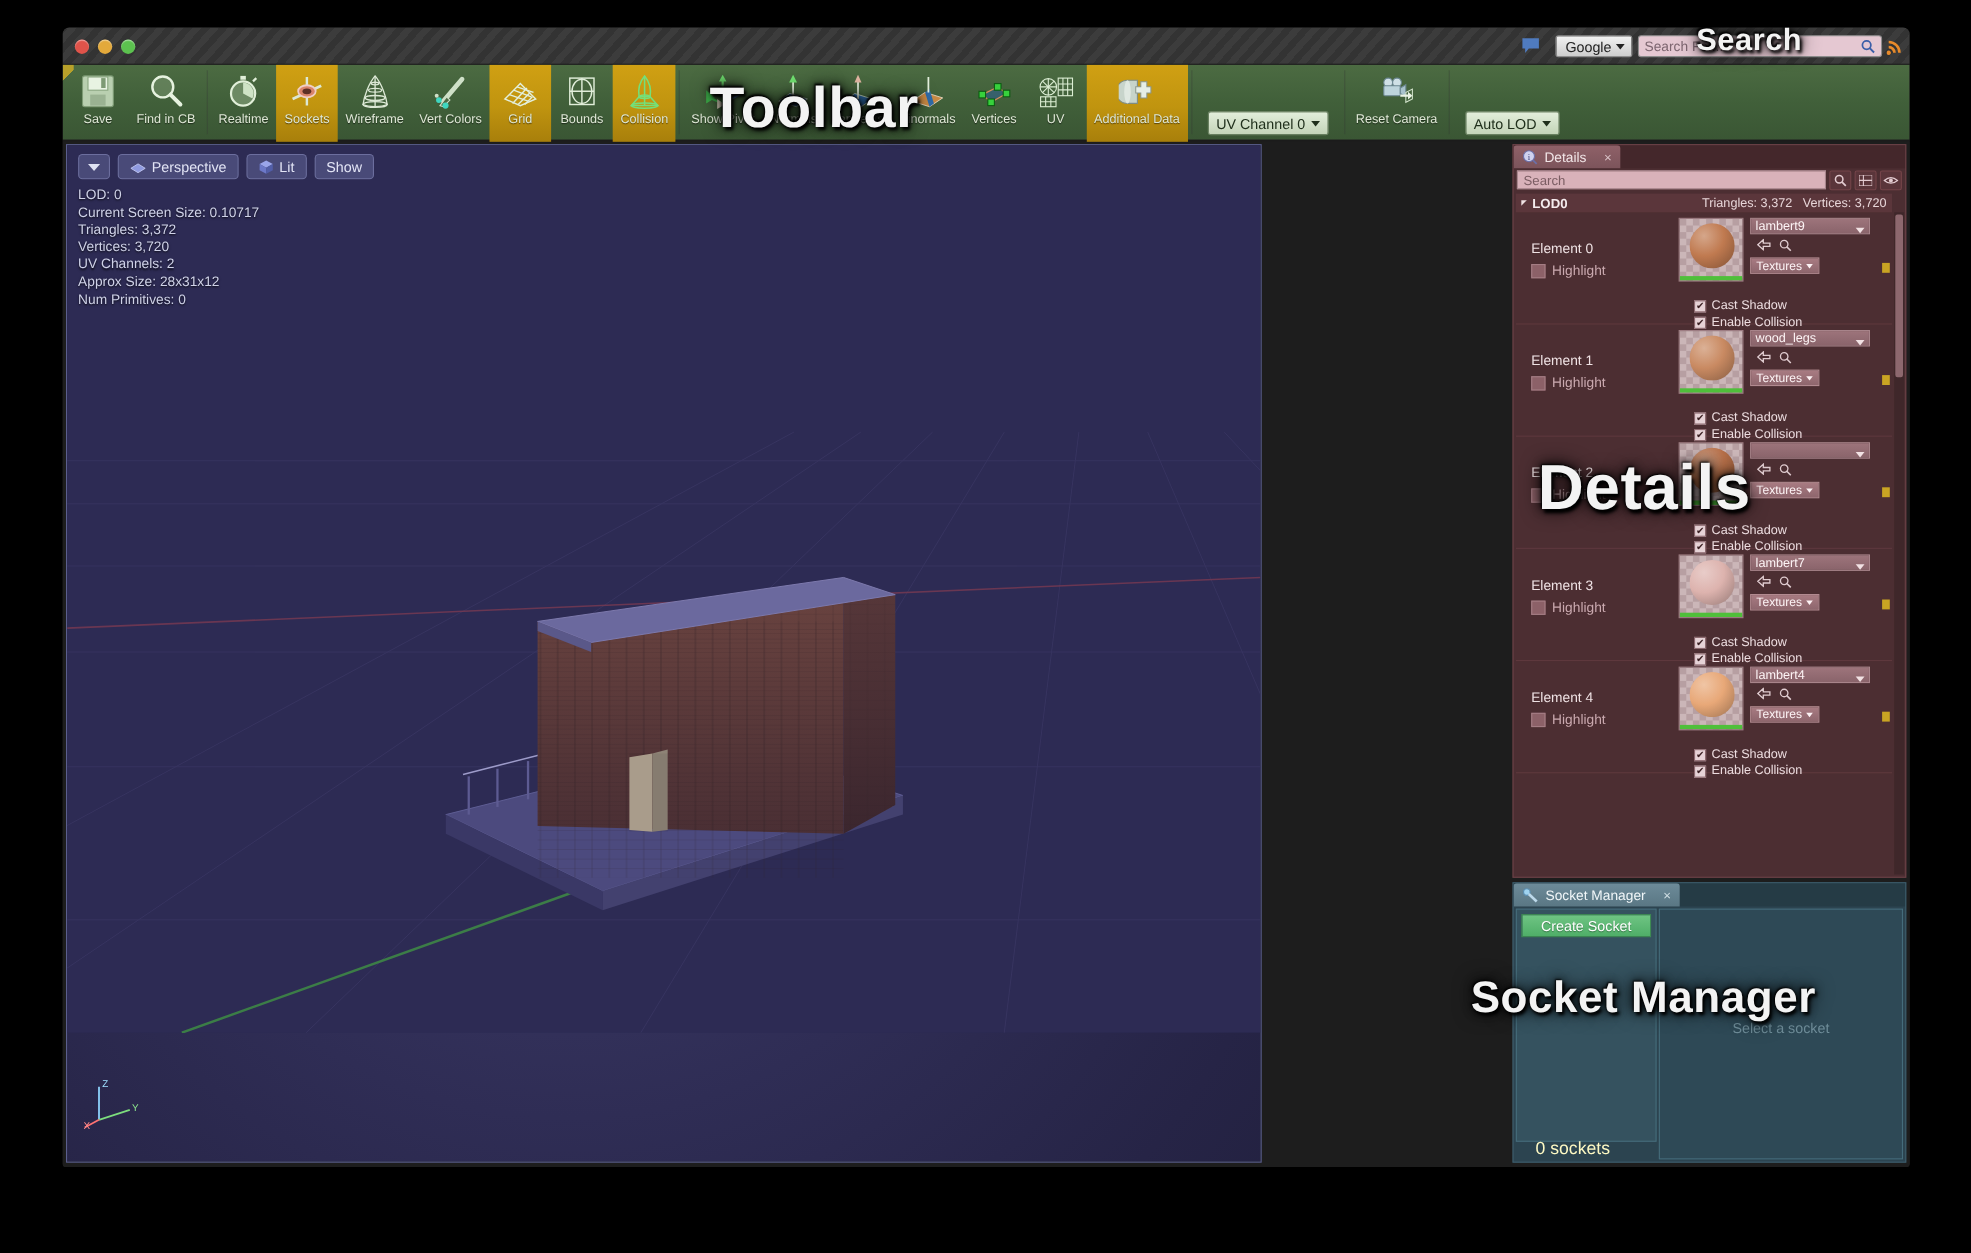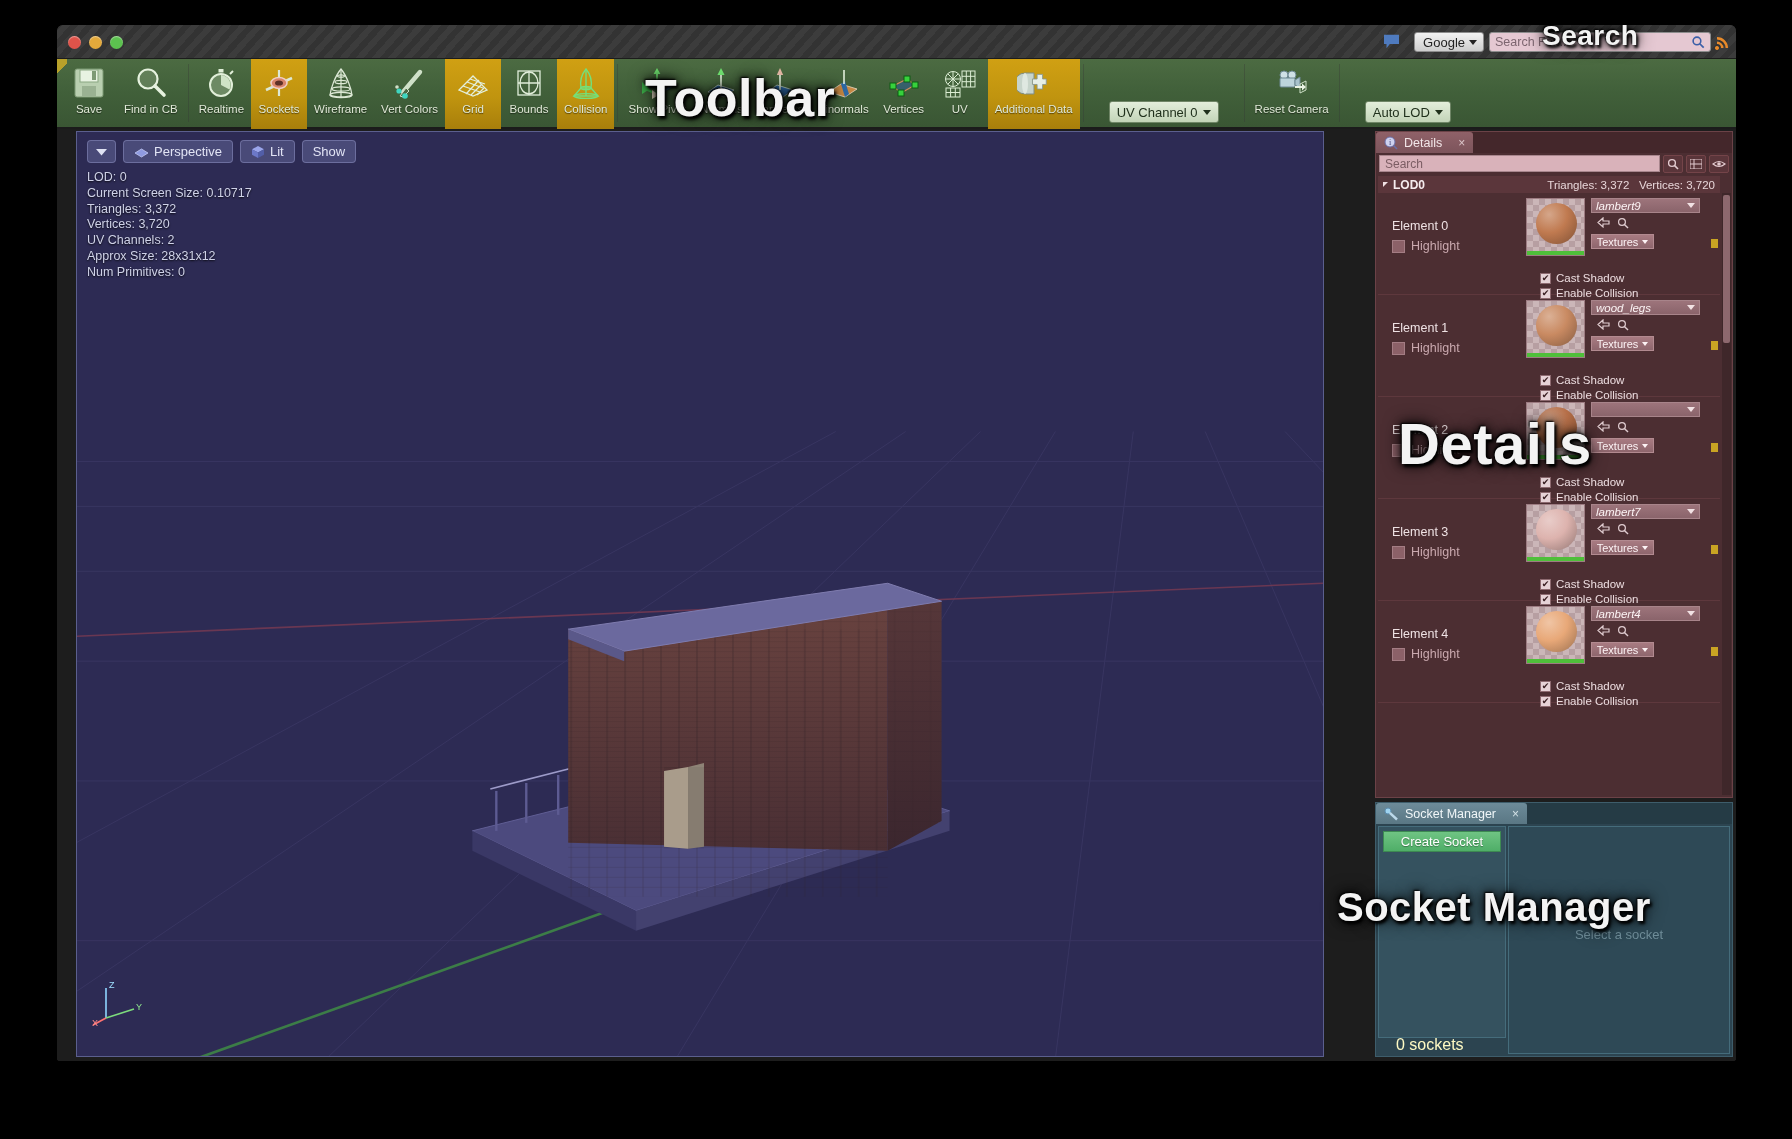--- a/index.html
+++ b/index.html
@@ -77,35 +77,35 @@
     position: relative; height: 70px; min-width: 56px; padding: 4px 7px 0;
     display: flex; flex-direction: column; align-items: center; justify-content: flex-start;
     color: #dfe8d6; font-size: 11.5px; text-shadow: 0 1px 1px rgba(0,0,0,0.55);
   }
   .tbtn.active { background: linear-gradient(180deg,#d0a013 0%, #c0940f 55%, #a87f0b 100%); }
   .tbtn .glyph { height: 40px; display: flex; align-items: center; justify-content: center; }
   .tbtn .lbl { line-height: 1.05; text-align: center; white-space: nowrap; }
   .tbsep { width: 1px; height: 58px; margin: 5px 3px 0; background: rgba(0,0,0,0.28);
            border-right: 1px solid rgba(255,255,255,0.07); }
   .tcombo {
-    margin: 42px 22px 0; height: 22px; padding: 0 7px;
+    margin: 42px 11px 0; height: 22px; padding: 0 7px;
     background: linear-gradient(180deg,#e3eedb,#c3d4b8);
     border: 1px solid #6f8566; border-radius: 3px;
     display: flex; align-items: center; gap: 5px;
     font-size: 13px; color: #20301c; white-space: nowrap;
   }
   .tcombo .caret { border-left: 4px solid transparent; border-right: 4px solid transparent;
                    border-top: 5px solid #20301c; }
 
   
   #body { position: absolute; left: 0; top: 104px; width: 100%; bottom: 0; background: #1d1d1d; }
 
   
   #viewport {
-    position: absolute; left: 19px; top: 2px; width: 1248px; bottom: 4px;
+    position: absolute; left: 3px; top: 2px; width: 1087px; bottom: 4px;
     background: radial-gradient(ellipse at 42% 60%, #3c3a66 0%, #2f2d55 42%, #262446 75%, #201f3c 100%);
     border: 1px solid #5b5f8e; overflow: hidden; padding-left: 20px;
   }
   #vp-grid { position: absolute; inset: 0; }
   #vp-overlay { position: absolute; left: 10px; top: 8px; display: flex; gap: 7px; }
   .vp-chip {
     height: 23px; padding: 0 10px; border-radius: 4px;
     background: rgba(96,100,150,0.55); border: 1px solid rgba(150,155,205,0.45);
     display: flex; align-items: center; gap: 5px;
     color: #e2e4f5; font-size: 13px;
@@ -172,22 +172,22 @@
   .elem-hl .t { color: #caa9af; font-size: 12.5px; }
   .elem-right { flex: 1 1 auto; display: flex; padding: 5px 0 4px 0; }
   .thumb { width: 59px; height: 58px; flex: 0 0 auto; border: 1px solid #9d7c82; margin-right: 6px; }
   .thumb-in { width: 100%; height: 100%; position: relative; overflow: hidden;
               background: repeating-conic-gradient(#cbb6b8 0% 25%, #b79fa2 0% 50%) 0 0/12px 12px; }
   .sphere { position: absolute; left: 9px; top: 4px; width: 41px; height: 41px; border-radius: 50%; }
   .thumb-bar { position: absolute; left: 0; bottom: 0; width: 100%; height: 4px; background: #4fbf3a; }
   .mat-col { flex: 1 1 auto; min-width: 0; padding-right: 20px; }
   .mat-combo {
     height: 15px; background: linear-gradient(180deg,#9d747b,#8a646b);
-    border: 1px solid #a8848a; display: flex; align-items: center; padding: 0 4px;
-    color: #fdf4f5; font-size: 11.5px; font-style: italic;
+    border: 1px solid #a8848a; display: flex; align-items: flex-end; padding: 0 4px;
+    color: #fdf4f5; font-size: 11.5px;
   }
   .mat-combo .caret { margin-left: auto; border-left: 4px solid transparent;
                       border-right: 4px solid transparent; border-top: 5px solid #f2e2e4; }
   .mat-icons { display: flex; gap: 7px; padding: 4px 0 0 6px; }
   .mat-icons svg { opacity: 0.9; }
   .tex-btn {
     margin-top: 5px; width: 63px; height: 15px;
     background: linear-gradient(180deg,#a87b82,#8e666d);
     border: 1px solid #b28a90; display: flex; align-items: center; justify-content: center; gap: 4px;
     color: #fdf3f5; font-size: 11px;

